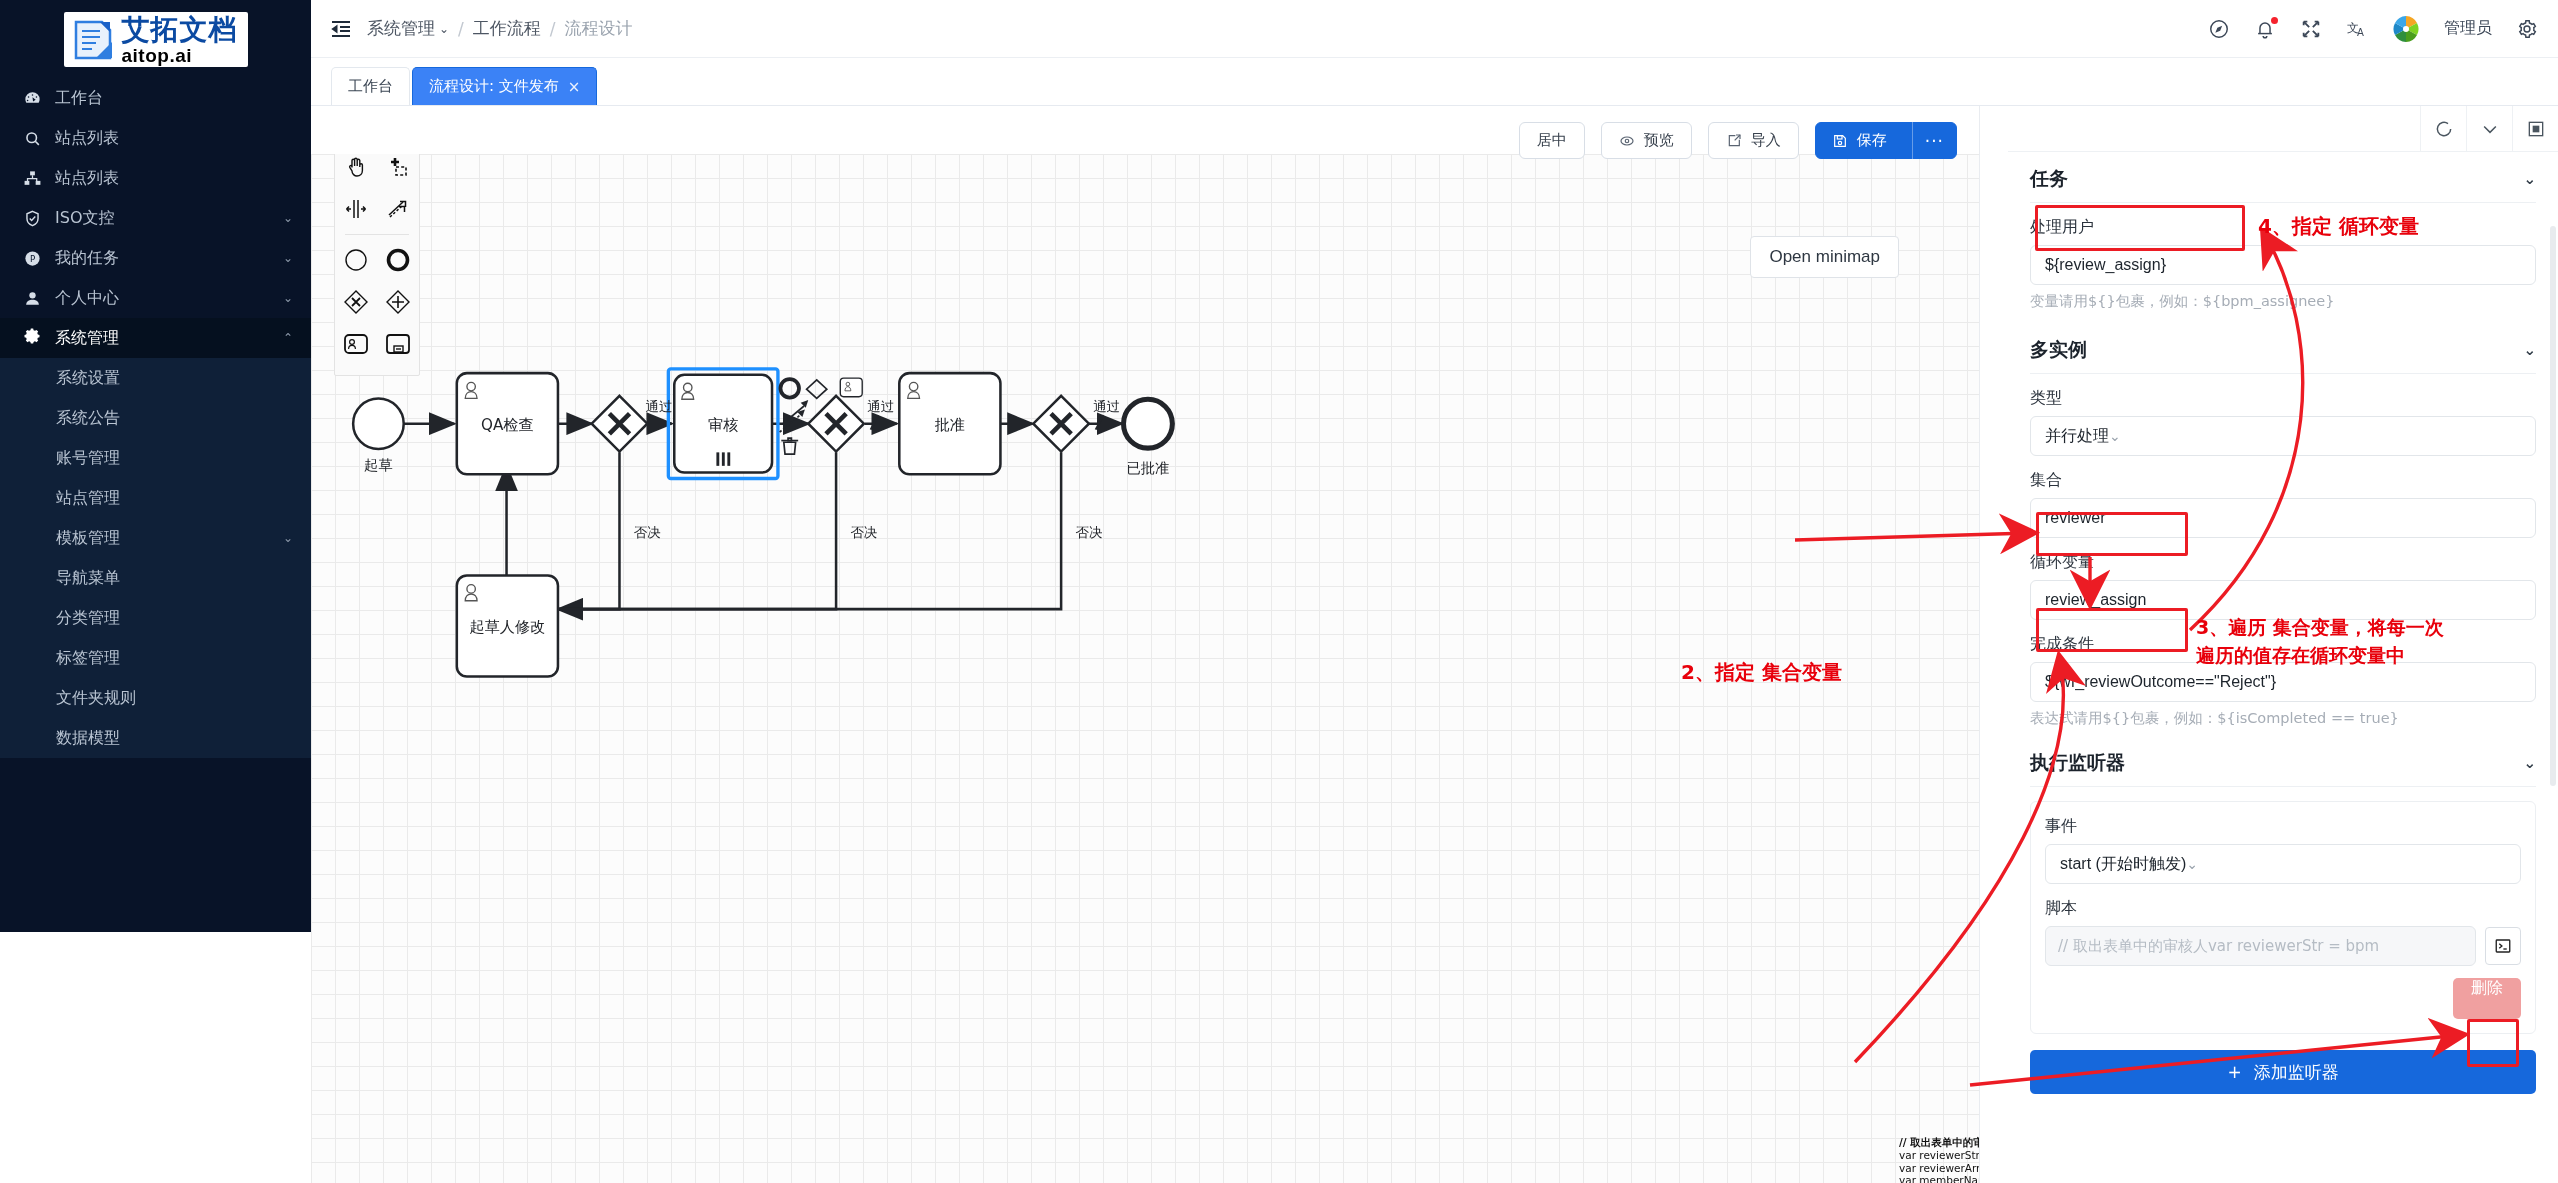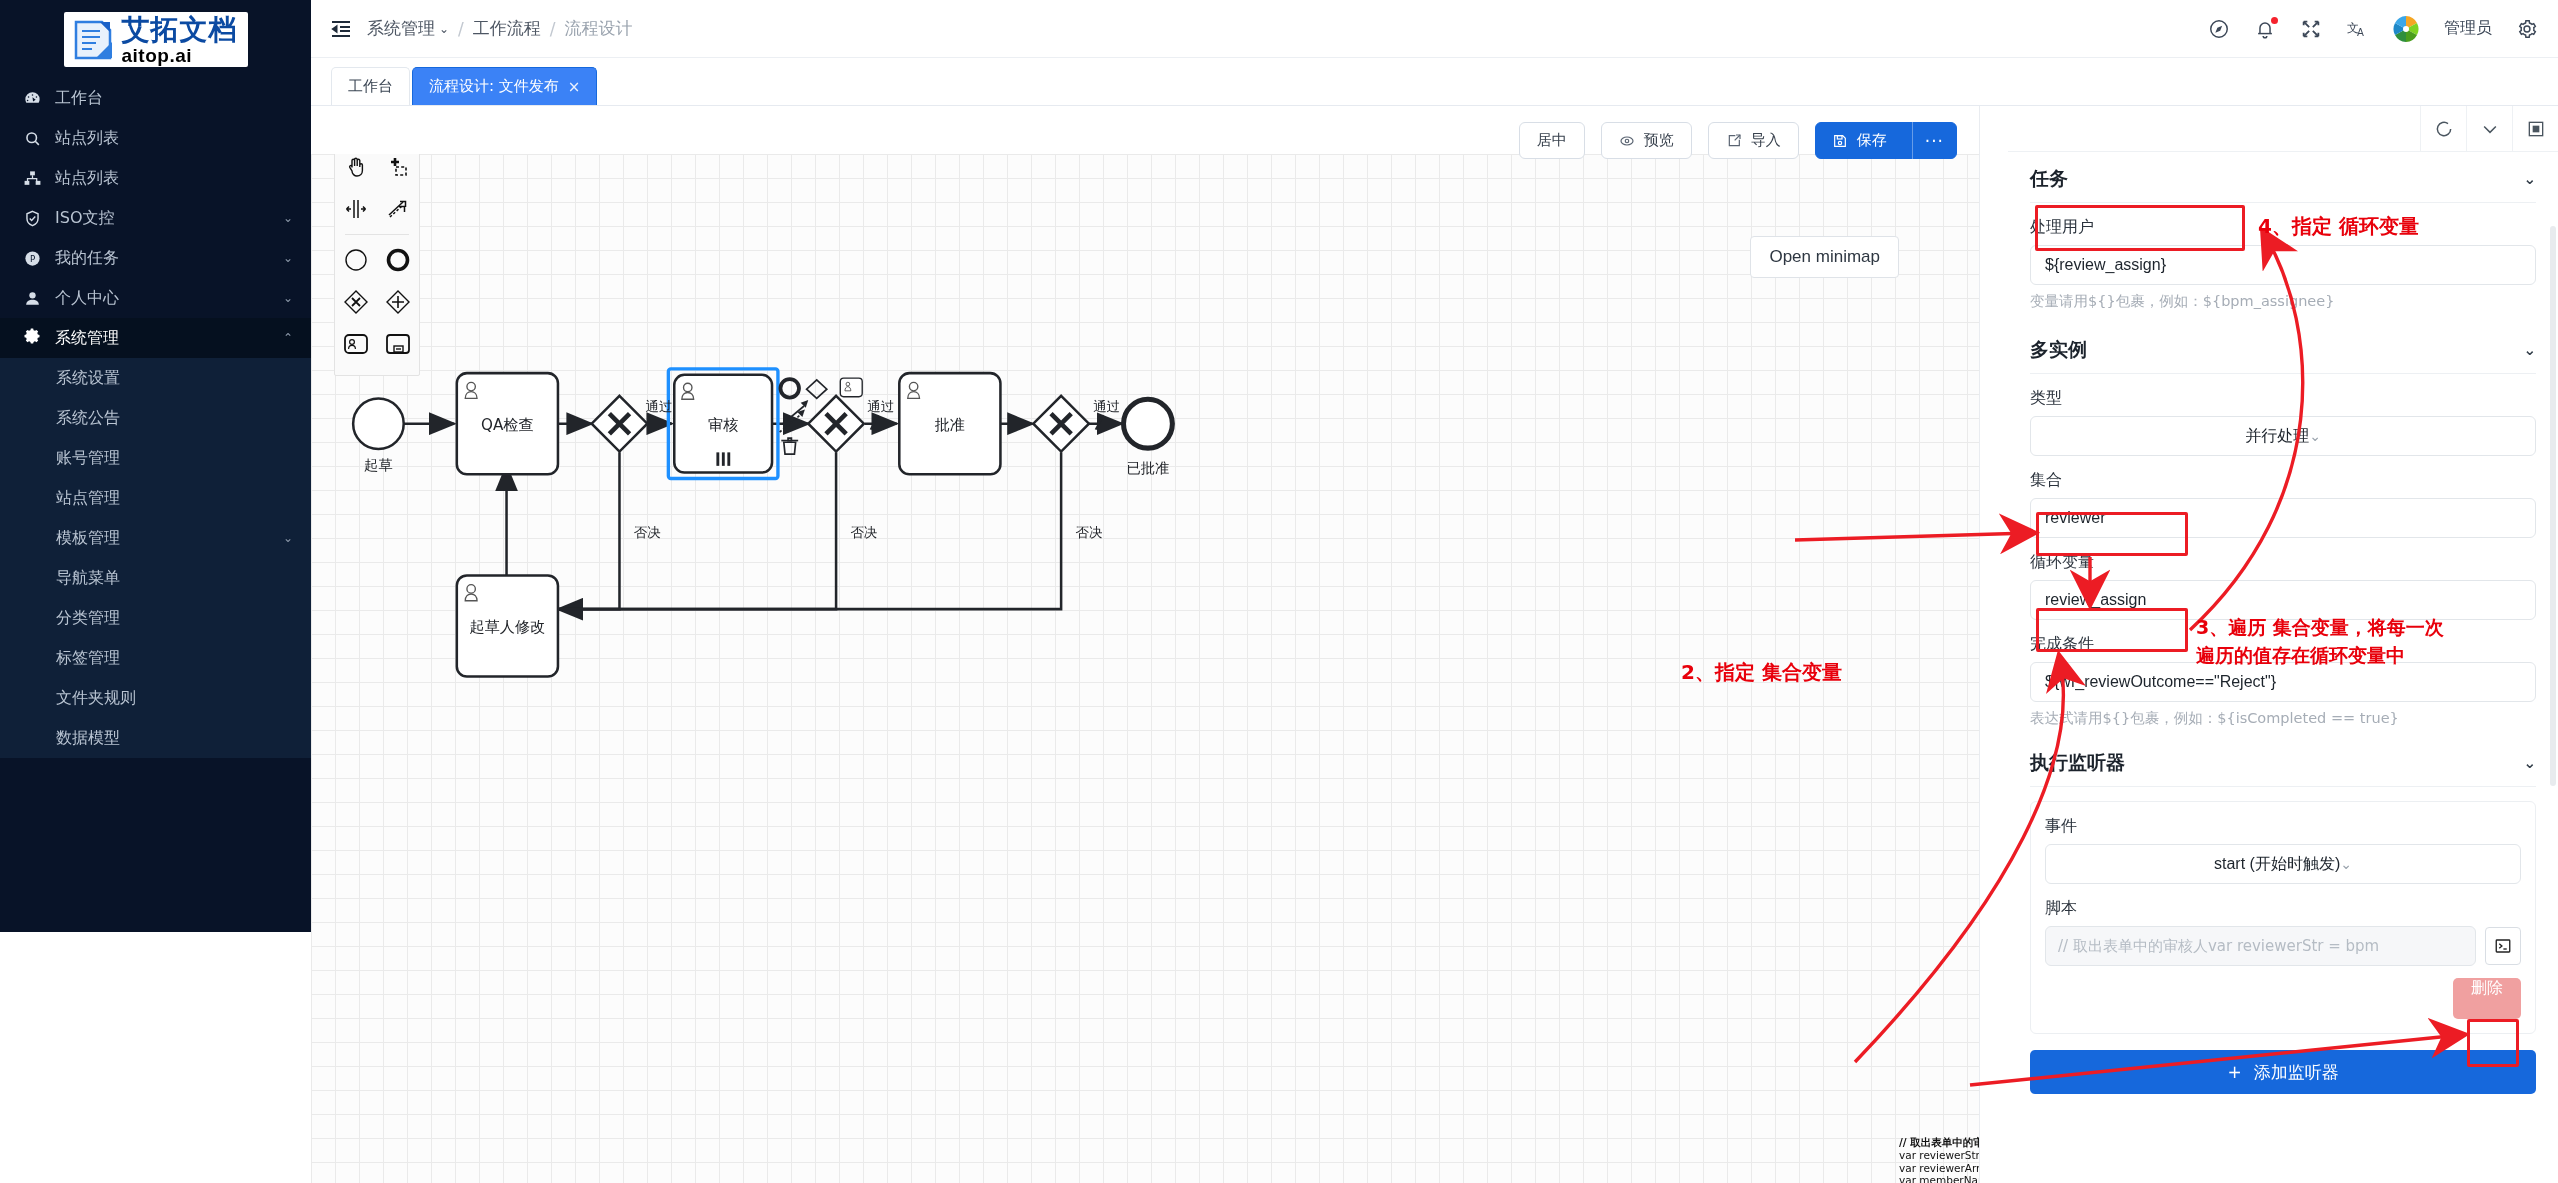--- a/index.html
+++ b/index.html
@@ -148,21 +148,21 @@
     font-family:"DejaVu Sans", sans-serif; cursor:pointer;
   }
   .sec-title .cv { color:#35404c; font-size:15px; }
   .sec-div { height:1px; background:#edf0f3; }
 
   .fld-label { font-size:16px; color:#2b333d; margin:14px 0 7px 0; font-family:"DejaVu Sans", sans-serif;}
   .inp {
     height:40px; border:1px solid #e2e6ea; border-radius:6px; display:flex; align-items:center;
     padding:0 14px; font-size:16px; color:#1d242c; background:#fff; font-family:Liberation Sans, sans-serif;
   }
-  .inp.sel { justify-content:center; }
+  .inp.sel { justify-content:flex-start; }
   .inp .cv { color:#9aa3ad; font-size:14px; }
   .hint { font-size:14.5px; color:#a6adb6; margin-top:7px; font-family:"DejaVu Sans", sans-serif;}
 
   .listener-box { border:1px solid #eceff2; border-radius:6px; padding:12px 14px 14px 14px; margin-top:14px; }
   .script-row { display:flex; gap:9px; align-items:center; }
   .script-inp {
     flex:1; height:40px; border:1px solid #e2e6ea; border-radius:6px; background:#f6f7f9;
     display:flex; align-items:center; padding:0 12px; font-size:15px; color:#b5bcc4;
     overflow:hidden; white-space:nowrap; font-family:"DejaVu Sans", sans-serif;
   }

